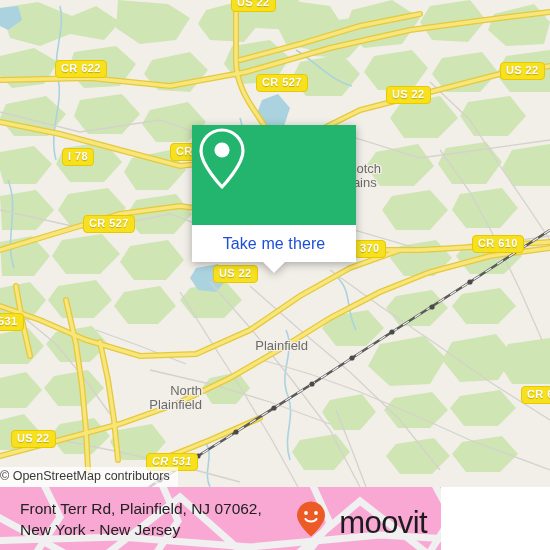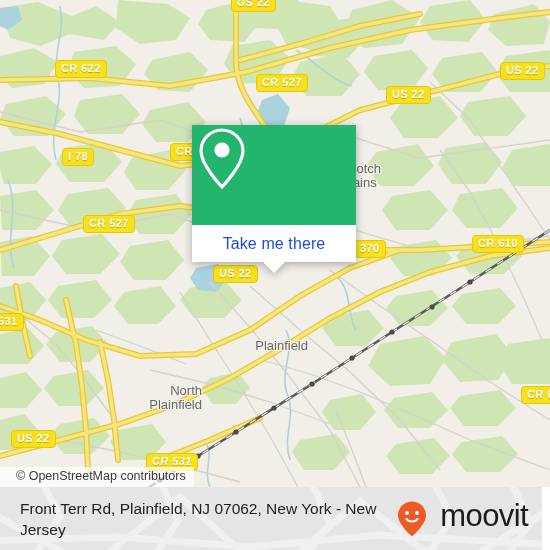--- a/index.html
+++ b/index.html
@@ -48,21 +48,21 @@
     box-sizing:border-box;
   }
 
   
   #attribution{
     position:absolute;left:0;bottom:0;
     background:rgba(255,255,255,.72);
     color:#3a3a3a;
     font-size:12.5px;
     line-height:17px;
-    padding:1px 8px 2px 16px;
+    padding:1px 8px 2px 0;
   }
 
   
   #popup-card{
     position:absolute;left:192px;top:125px;width:164px;
     filter:drop-shadow(0 2px 4px rgba(0,0,0,.30));
   }
   #card-header{
     height:100px;background:#23b56d;
     display:flex;align-items:center;justify-content:center;
@@ -77,34 +77,34 @@
   #card-tail{
     position:absolute;left:50%;top:100%;
     width:0;height:0;margin-left:-11px;
     border-left:11px solid transparent;
     border-right:11px solid transparent;
     border-top:11px solid #ffffff;
   }
 
   
   #footer{
-    position:absolute;left:0;top:487px;width:542px;height:63px;
-    background:#e5e5e5;overflow:hidden;
+    position:absolute;left:0;top:487px;width:441px;height:63px;
+    background:#f9a8d4;overflow:hidden;
   }
   #footer-watermark{position:absolute;left:0;top:-20px;opacity:1;}
   #footer-inner{
     position:relative;height:100%;
     display:flex;align-items:center;justify-content:space-between;
     padding:0 14px 0 20px;box-sizing:border-box;
   }
   #footer-address{
     color:#222222;font-size:15.5px;line-height:21px;
     max-width:390px;
   }
-  #brand{display:flex;align-items:flex-start;gap:12px;}
+  #brand{display:flex;align-items:flex-end;gap:12px;}
   #brand-name{
     color:#1c1c1c;font-size:31px;line-height:31px;font-weight:normal;
     letter-spacing:-0.6px;
   }
 </style>
 </head>
 <body>
 
 <div id="app">
 

